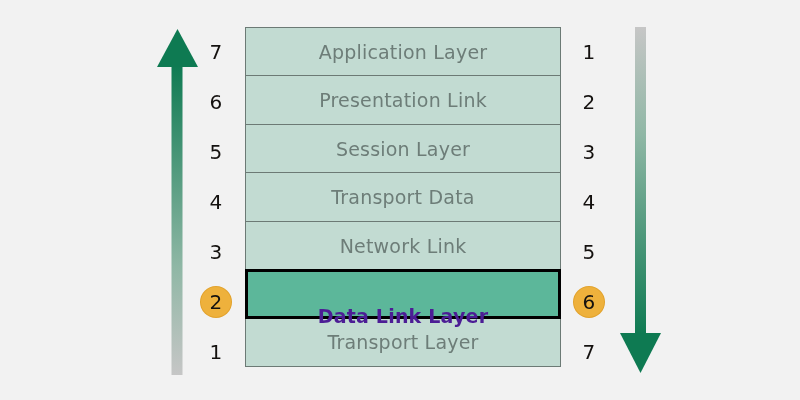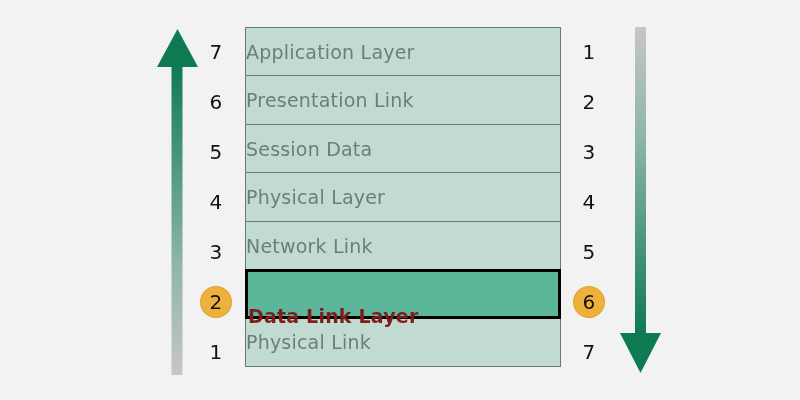--- a/index.html
+++ b/index.html
@@ -78,38 +78,38 @@
   }
   .layer-row {
     position: relative;
     box-sizing: border-box;
     height: 50px;
     background: #c2dbd2;
     border: 1.6px solid #6c7a75;
     margin-top: -1.6px;
     display: flex;
     align-items: center;
-    justify-content: flex-start;
+    justify-content: center;
   }
   .layer-row:first-child { margin-top: 0; }
 
   .layer-label {
     font-size: 19px;
     color: #6d7d78;
     letter-spacing: 0.2px;
     white-space: nowrap;
   }
 
   .layer-row.highlight {
     background: #5cb79a;
     border: 3px solid #000000;
     z-index: 3;
   }
   .layer-row.highlight .layer-label {
-    color: #7f1d1d;
+    color: #4c1d95;
     font-weight: bold;
     margin-top: 44px;
   }
 </style>
 </head>
 <body>
 
 <div id="stage">
 
   <div class="arrow" id="arrow-up">
@@ -152,33 +152,33 @@
   </div>
 
   <div id="layer-stack">
     <div class="layer-row">
       <span class="layer-label">Application Layer</span>
     </div>
     <div class="layer-row">
       <span class="layer-label">Presentation Link</span>
     </div>
     <div class="layer-row">
-      <span class="layer-label">Session Data</span>
-    </div>
-    <div class="layer-row">
-      <span class="layer-label">Physical Layer</span>
+      <span class="layer-label">Session Layer</span>
+    </div>
+    <div class="layer-row">
+      <span class="layer-label">Transport Data</span>
     </div>
     <div class="layer-row">
       <span class="layer-label">Network Link</span>
     </div>
     <div class="layer-row highlight">
       <span class="layer-label">Data Link Layer</span>
     </div>
     <div class="layer-row">
-      <span class="layer-label">Physical Link</span>
+      <span class="layer-label">Transport Layer</span>
     </div>
   </div>
 
   <div class="num-col" id="right-numbers">
     <div class="num-cell">
       <span class="val">1</span>
     </div>
     <div class="num-cell">
       <span class="val">2</span>
     </div>

